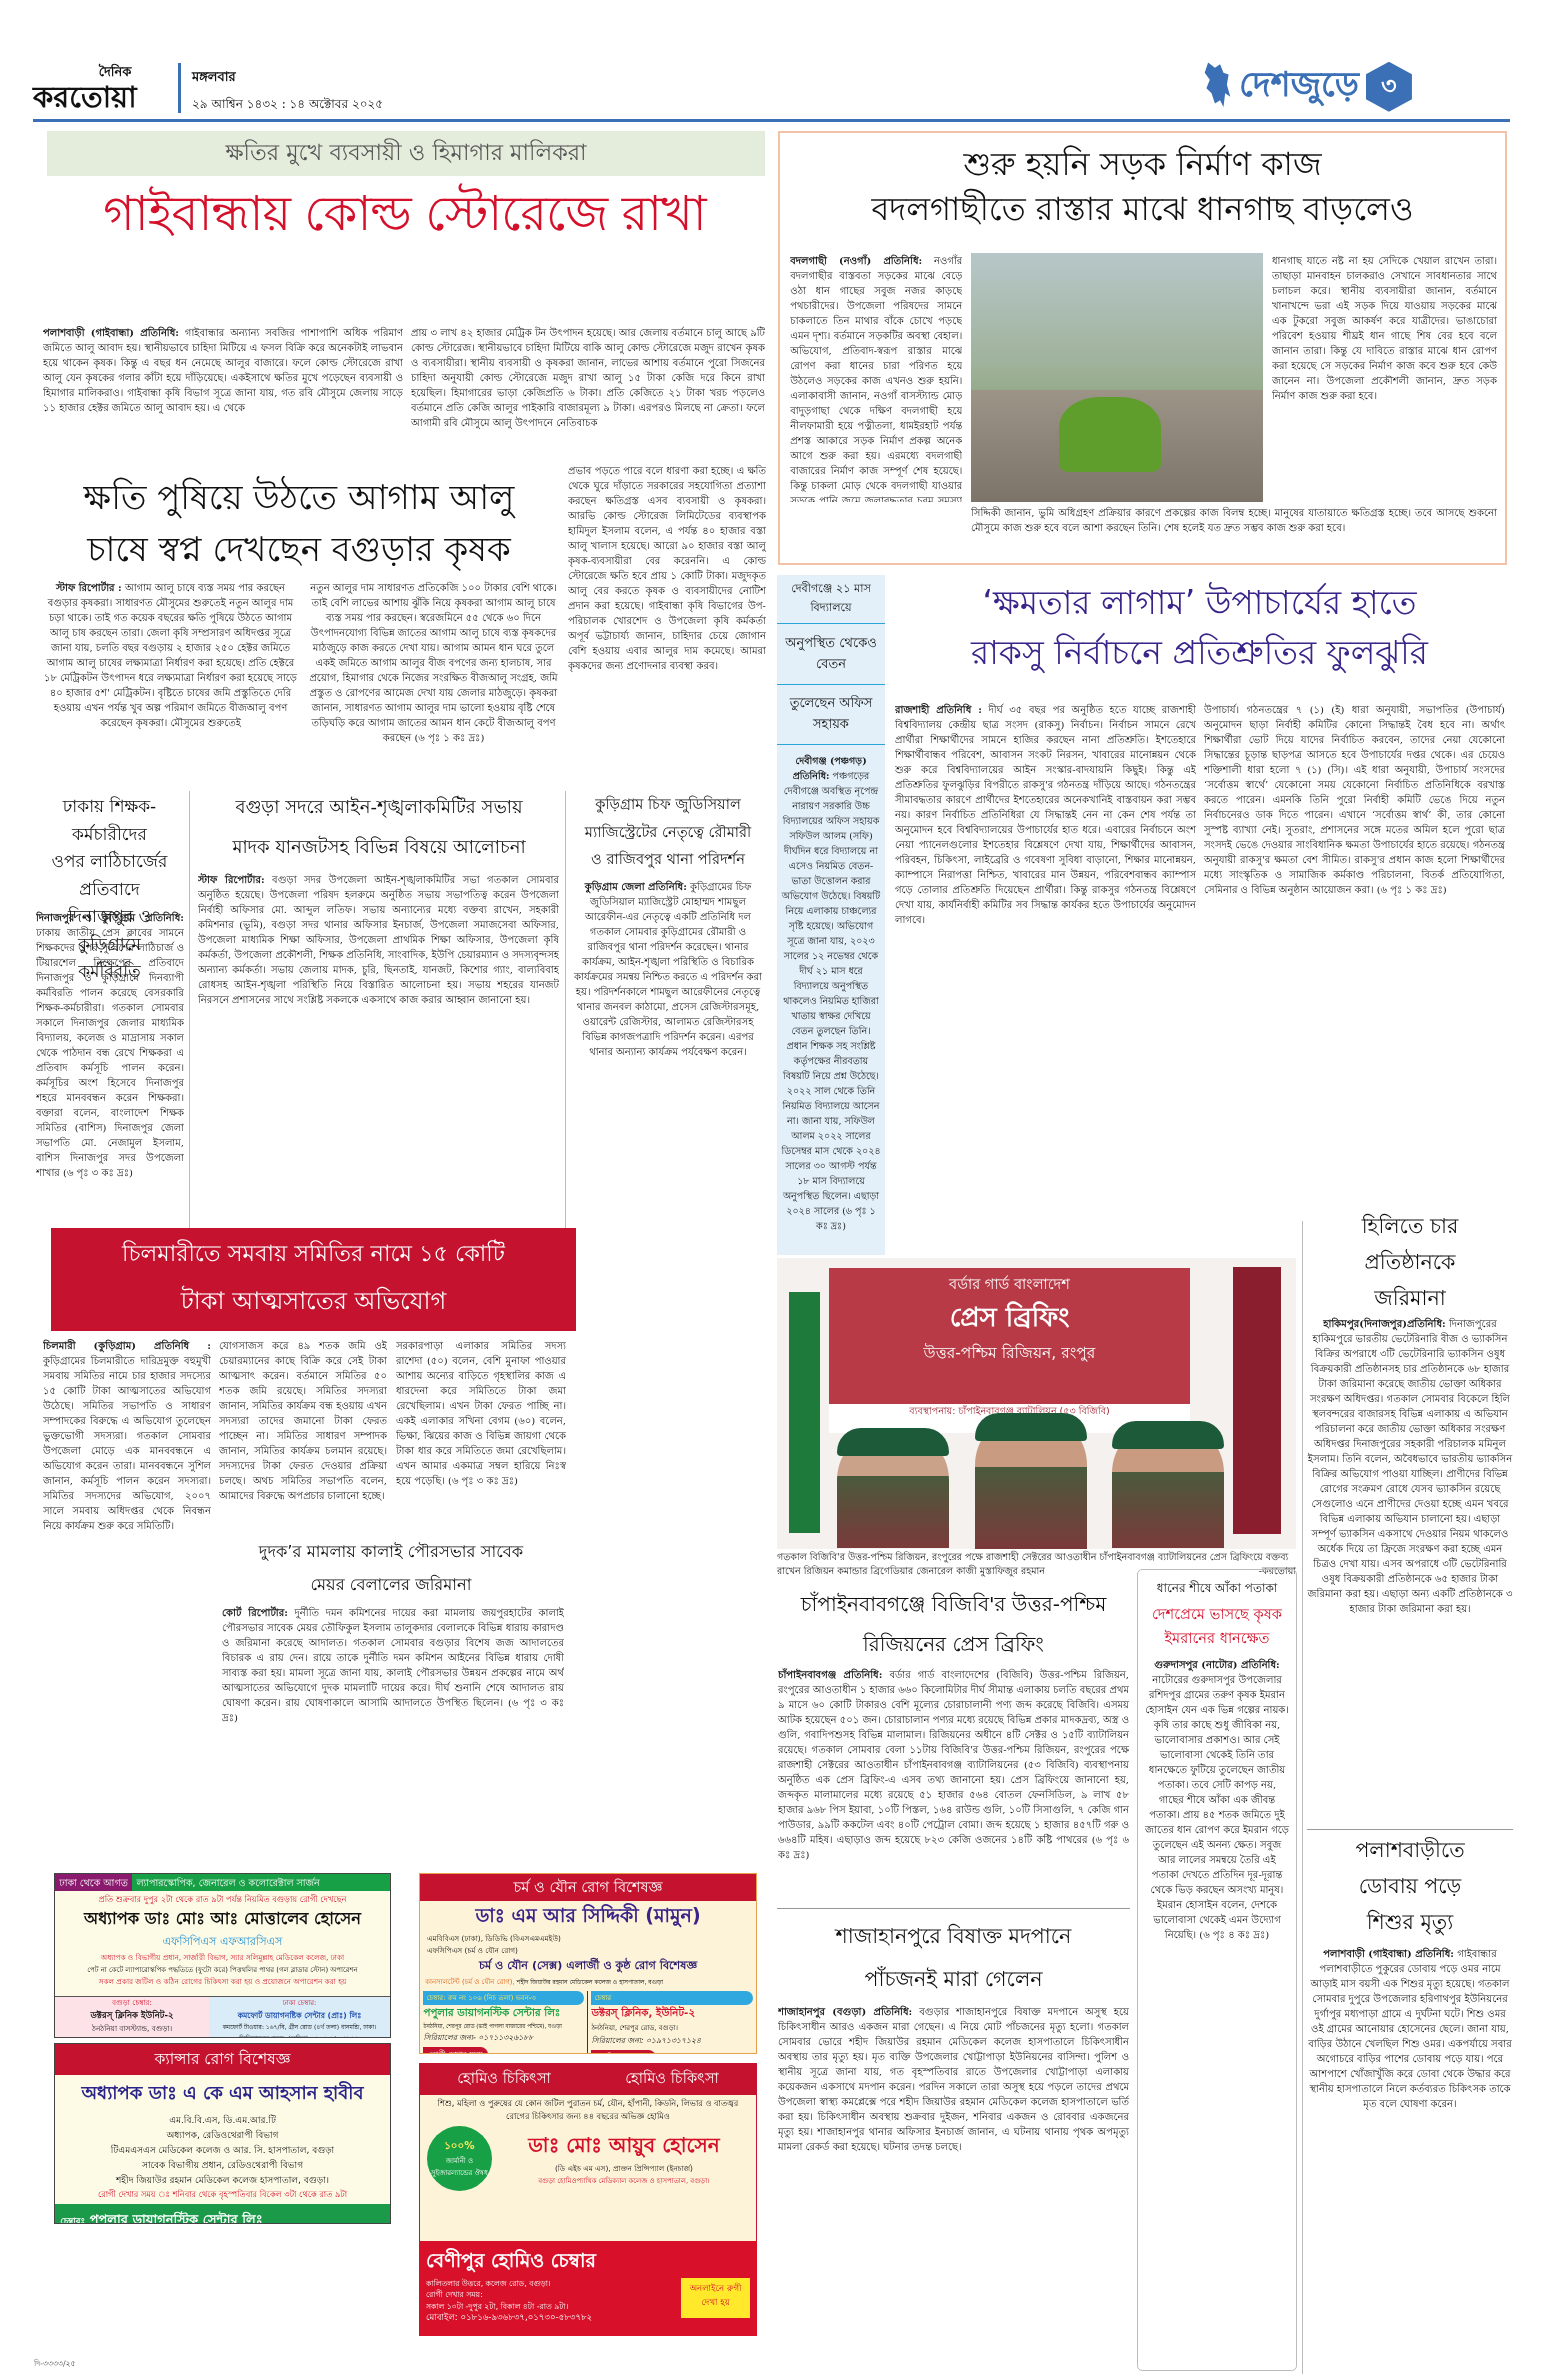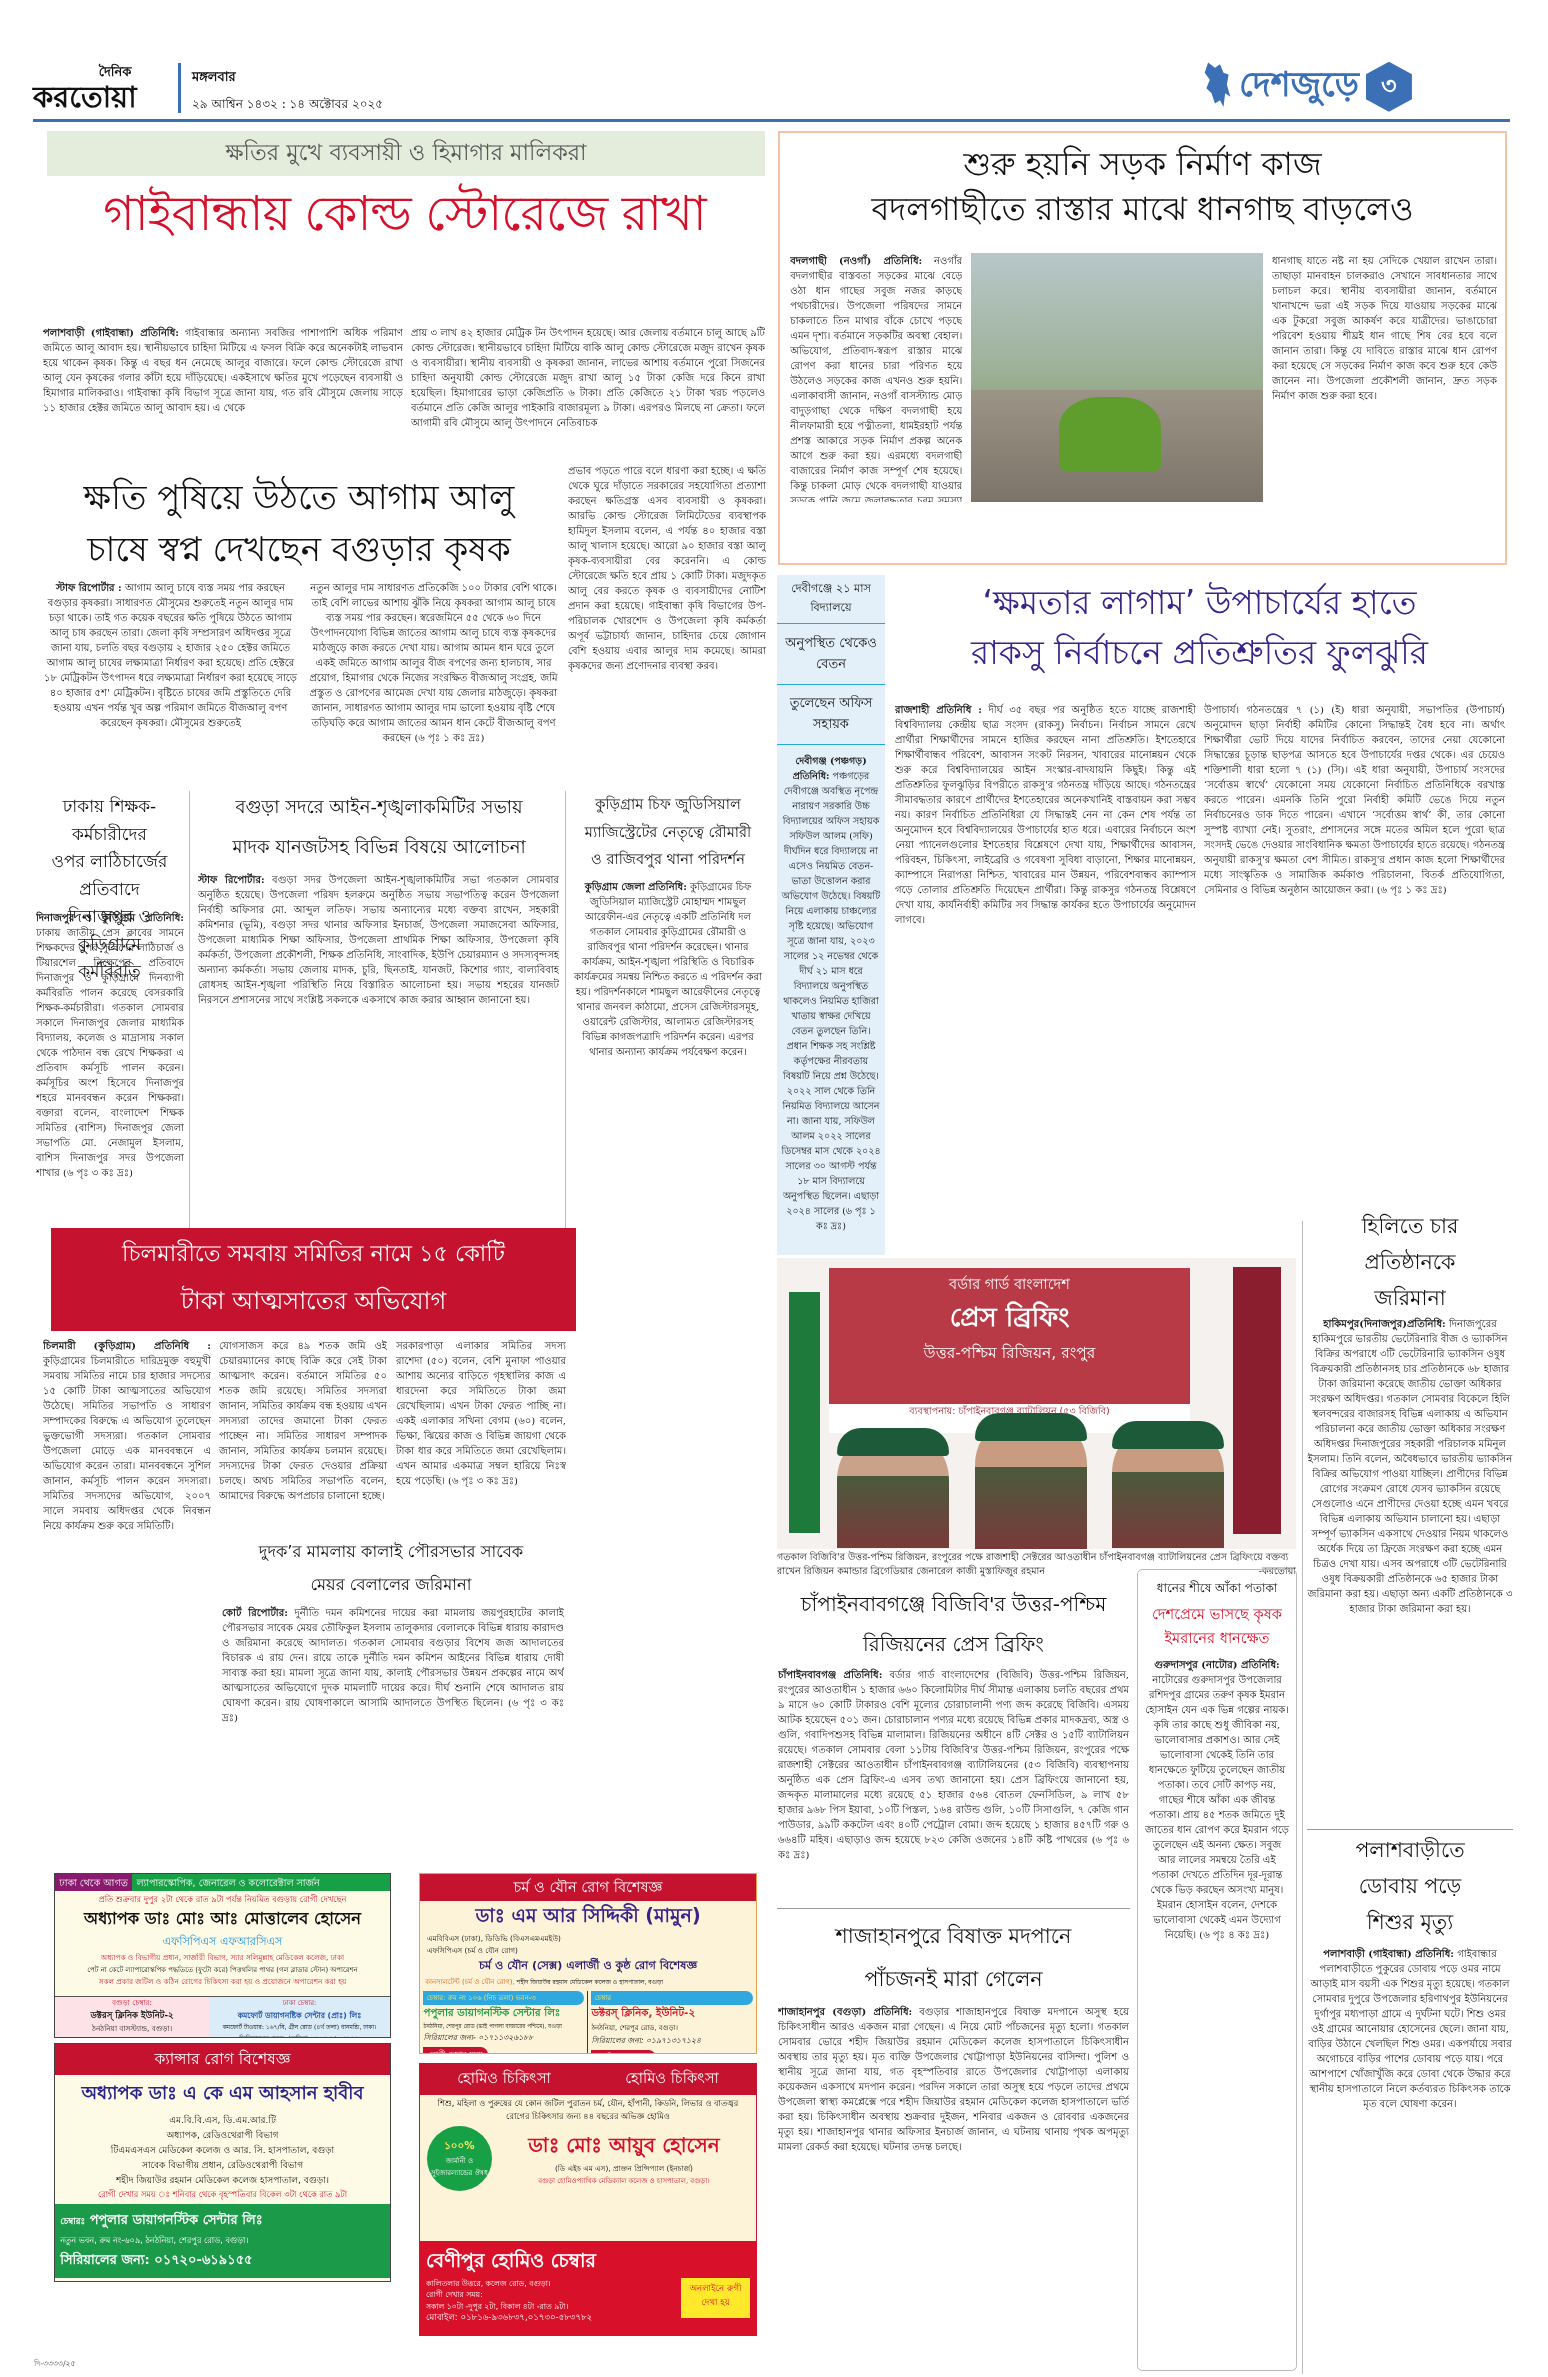--- a/index.html
+++ b/index.html
@@ -77,20 +77,23 @@
   <div class="abs body-text" style="left:10.3px;top:120px;width:172px;height:249px;">
     <b>বদলগাছী (নওগাঁ) প্রতিনিধি:</b> <span>নওগাঁর বদলগাছীর বাস্তবতা সড়কের মাঝে বেড়ে ওঠা ধান গাছের সবুজ নজর কাড়ছে পথচারীদের। উপজেলা পরিষদের সামনে চাকলাতে তিন মাথার বাঁকে চোখে পড়ছে এমন দৃশ্য। বর্তমানে সড়কটির অবস্থা বেহাল। অভিযোগ, প্রতিবাদ-স্বরূপ রাস্তার মাঝে রোপণ করা ধানের চারা পরিণত হয়ে উঠলেও সড়কের কাজ এখনও শুরু হয়নি। এলাকাবাসী জানান, নওগাঁ বাসস্ট্যান্ড মোড় বাদুড়গাছা থেকে দক্ষিণ বদলগাছী হয়ে নীলফামারী হয়ে পত্নীতলা, ধামইরহাট পর্যন্ত প্রশস্ত আকারে সড়ক নির্মাণ প্রকল্প অনেক আগে শুরু করা হয়। এরমধ্যে বদলগাছী বাজারের নির্মাণ কাজ সম্পূর্ণ শেষ হয়েছে। কিন্তু চাকলা মোড় থেকে বদলগাছী যাওয়ার সড়কে পানি জমে জলাবদ্ধতার চরম সমস্যা দেখা দিয়েছে।</span>
   </div>
   <div class="abs photo" style="left:191px;top:120px;width:292px;height:249px;">
     <div style="position:absolute;left:0;bottom:0;width:100%;height:45%;background:linear-gradient(180deg,#9c9487,#7c7468);"></div>
     <div style="position:absolute;left:30%;bottom:12%;width:35%;height:30%;background:#5f9e2d;border-radius:40% 40% 10% 10%;"></div>
   </div>
   <div class="abs body-text" style="left:492px;top:120px;width:225px;height:249px;">
     <span>ধানগাছ যাতে নষ্ট না হয় সেদিকে খেয়াল রাখেন তারা। তাছাড়া মানবাহন চালকরাও সেখানে সাবধানতার সাথে চলাচল করে। স্থানীয় ব্যবসায়ীরা জানান, বর্তমানে খানাখন্দে ভরা এই সড়ক দিয়ে যাওয়ায় সড়কের মাঝে এক টুকরো সবুজ আকর্ষণ করে যাত্রীদের। ভাঙাচোরা পরিবেশ হওয়ায় শীঘ্রই ধান গাছে শিষ বের হবে বলে জানান তারা। কিন্তু যে দাবিতে রাস্তার মাঝে ধান রোপণ করা হয়েছে সে সড়কের নির্মাণ কাজ কবে শুরু হবে কেউ জানেন না। উপজেলা প্রকৌশলী জানান, দ্রুত সড়ক নির্মাণ কাজ শুরু করা হবে।</span>
   </div>
+  <div class="abs body-text" style="left:191px;top:372px;width:526px;height:53px;">
+    <span>সিদ্দিকী জানান, ভুমি অধিগ্রহণ প্রক্রিয়ার কারণে প্রকল্পের কাজ বিলম্ব হচ্ছে। মানুষের যাতায়াতে ক্ষতিগ্রস্ত হচ্ছে। তবে আসছে শুকনো মৌসুমে কাজ শুরু হবে বলে আশা করছেন তিনি। শেষ হলেই যত দ্রুত সম্ভব কাজ শুরু করা হবে।</span>
+  </div>
 </div>
 
 <div class="abs" style="left:777px;top:575px;width:108px;height:680px;background:#e3f0fa;">
   <div class="center" style="font-size:11.2px;padding:5.2px 1.7px;border-bottom:1.7px solid #29a8d8;font-family:'DejaVu Sans',sans-serif;">দেবীগঞ্জে ২১ মাস বিদ্যালয়ে</div>
   <div class="center" style="font-size:13px;padding:8.6px 1.7px;border-bottom:1.7px solid #29a8d8;font-family:'DejaVu Sans',sans-serif;">অনুপস্থিত থেকেও বেতন</div>
   <div class="center" style="font-size:13px;padding:8.6px 1.7px;border-bottom:1.7px solid #29a8d8;font-family:'DejaVu Sans',sans-serif;">তুলেছেন অফিস সহায়ক</div>
   <div class="body-text center" style="padding:8.6px 3.4px;height:533px;font-size:9.5px;">
     <b>দেবীগঞ্জ (পঞ্চগড়) প্রতিনিধি:</b> <span>পঞ্চগড়ের দেবীগঞ্জে অবস্থিত নৃপেন্দ্র নারায়ণ সরকারি উচ্চ বিদ্যালয়ের অফিস সহায়ক সফিউল আলম (সফি) দীর্ঘদিন ধরে বিদ্যালয়ে না এসেও নিয়মিত বেতন-ভাতা উত্তোলন করার অভিযোগ উঠেছে। বিষয়টি নিয়ে এলাকায় চাঞ্চল্যের সৃষ্টি হয়েছে। অভিযোগ সূত্রে জানা যায়, ২০২৩ সালের ১২ নভেম্বর থেকে দীর্ঘ ২১ মাস ধরে বিদ্যালয়ে অনুপস্থিত থাকলেও নিয়মিত হাজিরা খাতায় স্বাক্ষর দেখিয়ে বেতন তুলছেন তিনি। প্রধান শিক্ষক সহ সংশ্লিষ্ট কর্তৃপক্ষের নীরবতায় বিষয়টি নিয়ে প্রশ্ন উঠেছে। ২০২২ সাল থেকে তিনি নিয়মিত বিদ্যালয়ে আসেন না। জানা যায়, সফিউল আলম ২০২২ সালের ডিসেম্বর মাস থেকে ২০২৪ সালের ৩০ আগস্ট পর্যন্ত ১৮ মাস বিদ্যালয়ে অনুপস্থিত ছিলেন। এছাড়া ২০২৪ সালের</span> <span>(৬ পৃঃ ১ কঃ দ্রঃ)</span>
   </div>
 </div>
@@ -252,21 +255,21 @@
     <div style="flex:1;background:#d9ecf8;text-align:center;font-size:6.9px;">
       <div style="color:#d4102a;">ঢাকা চেম্বার:</div>
       <div style="font-weight:bold;color:#1f4fb0;font-size:7.7px;">কমফোর্ট ডায়াগনষ্টিক সেন্টার (প্রাঃ) লিঃ</div>
       <div style="font-size:6px;">কমফোর্ট টাওয়ার: ১৬৭/বি, গ্রীন রোড (৪র্থ তলা) ধানমন্ডি, ঢাকা।</div>
       <div>সিরিয়ালের জন্য: (তুহিন) ০১৩২৫৪০৫১৯১</div>
       <div style="font-size:5.6px;">রোগী দেখার সময়: প্রতিদিন সন্ধ্যা ৬টা হইতে রাত ৯টা পর্যন্ত (শুক্রবার বন্ধ)</div>
     </div>
   </div>
 </div>
 
-<div class="abs ad" style="left:54px;top:2043px;width:337px;height:239px;background:#fdfbe6;">
+<div class="abs ad" style="left:54px;top:2043px;width:337px;height:181px;background:#fdfbe6;">
   <div class="center" style="background:#c4122f;color:#fff;font-size:15.5px;padding:2.6px 0;font-family:'DejaVu Sans',sans-serif;">ক্যান্সার রোগ বিশেষজ্ঞ</div>
   <div class="center" style="color:#2a2489;font-size:18px;font-weight:bold;padding:3.4px 0;">অধ্যাপক ডাঃ এ কে এম আহসান হাবীব</div>
   <div class="center" style="font-size:9px;">এম.বি.বি.এস, ডি.এম.আর.টি</div>
   <div class="center" style="font-size:9px;">অধ্যাপক, রেডিওথেরাপী বিভাগ</div>
   <div class="center" style="font-size:9px;">টিএমএসএস মেডিকেল কলেজ ও আর. সি. হাসপাতাল, বগুড়া</div>
   <div class="center" style="font-size:9px;">সাবেক বিভাগীয় প্রধান, রেডিওথেরাপী বিভাগ</div>
   <div class="center" style="font-size:9px;">শহীদ জিয়াউর রহমান মেডিকেল কলেজ হাসপাতাল, বগুড়া।</div>
   <div class="center" style="font-size:8.2px;color:#d4102a;padding-bottom:3.4px;">রোগী দেখার সময় ঃ শনিবার থেকে বৃহস্পতিবার বিকেল ৩টা থেকে রাত ৯টা</div>
   <div style="background:#1b9a4a;color:#fff;padding:5.2px 5.2px;height:74px;">
     <div style="font-size:13px;font-weight:bold;"><span style="font-size:8.6px;">চেম্বারঃ</span> <span>পপুলার ডায়াগনস্টিক সেন্টার লিঃ</span></div>

